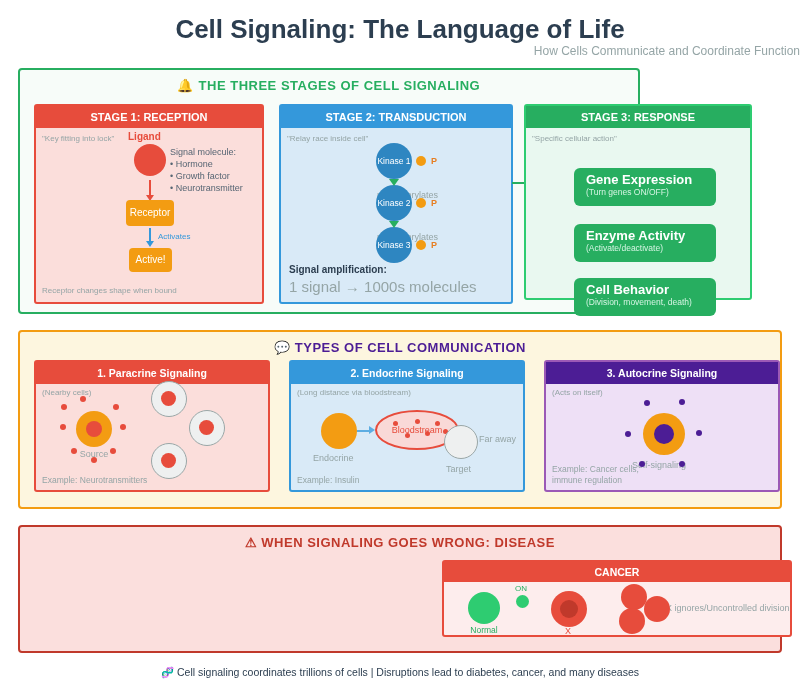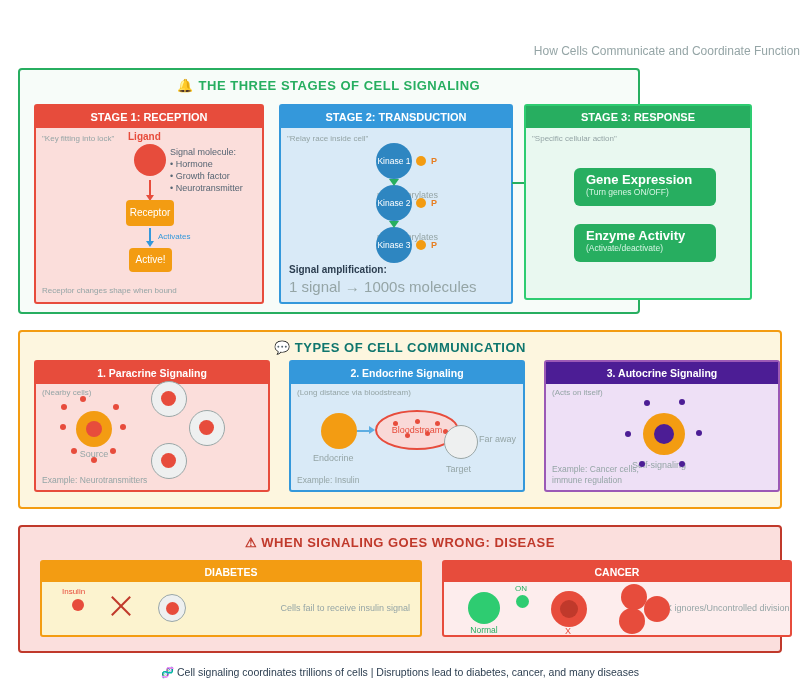--- a/index.html
+++ b/index.html
@@ -13,21 +13,21 @@
               font-size:12px; color:#95a5a6; }
 
   
   .sec { position:absolute; border-radius:4px; box-sizing:border-box; }
   .sec-stages { left:18px; top:68px; width:622px; height:246px; border:2px solid #27ae60; background:#f7fcf9; }
   .sec-types  { left:18px; top:330px; width:764px; height:179px; border:2px solid #f39c12; background:#fdf6df; }
   .sec-disease{ left:18px; top:525px; width:764px; height:128px; border:2px solid #c0392b; background:#fbdfdd; }
   .sec-title { position:absolute; top:8px; left:0; width:100%; text-align:center;
                font-size:13px; font-weight:bold; letter-spacing:.5px; }
   .sec-title.green { color:#27ae60; }
-  .sec-title.orange { color:#0f766e; }
+  .sec-title.orange { color:#4c1d95; }
   .sec-title.darkred { color:#c0392b; }
 
   
   .panel { position:absolute; box-sizing:border-box; border-radius:3px; }
   .panel-hd { position:absolute; top:0; left:0; right:0; height:22px; line-height:22px;
               text-align:center; color:#ffffff; font-weight:bold; font-size:11px; }
   .panel-hd.sm { height:22px; font-size:10.5px; }
   .quote { position:absolute; font-size:8px; color:#95a5a6; }
   .gray-note { position:absolute; font-size:9px; color:#95a5a6; }
   .example { position:absolute; left:6px; font-size:8.5px; color:#95a5a6; }
@@ -82,20 +82,21 @@
 
   .footer { position:absolute; top:666px; left:0; width:100%; text-align:center;
             font-size:10.5px; color:#2c3e50; }
   .nw { white-space:nowrap; }
 </style>
 </head>
 <body>
 
 <div class="page">
 
+  <div class="title">Cell Signaling: The Language of Life</div>
   <div class="subtitle">How Cells Communicate and Coordinate Function</div>
 
   <div class="sec sec-stages">
     <div class="sec-title green">
       <span>🔔</span>
       <span>THE THREE STAGES OF CELL SIGNALING</span>
     </div>
 
     <div class="panel red-bd" style="left:14px;top:34px;width:230px;height:200px;">
       <div class="panel-hd bg-red">STAGE 1: RECEPTION</div>
@@ -148,20 +149,24 @@
       <div class="quote" style="left:6px;top:28px;">"Specific cellular action"</div>
 
       <div class="resp-box" style="top:118px;">
         <div class="resp-title">Enzyme Activity</div>
         <div class="resp-sub">(Activate/deactivate)</div>
       </div>
       <div class="resp-box" style="top:62px;">
         <div class="resp-title">Gene Expression</div>
         <div class="resp-sub">(Turn genes ON/OFF)</div>
       </div>
+      <div class="resp-box" style="top:172px;">
+        <div class="resp-title">Cell Behavior</div>
+        <div class="resp-sub">(Division, movement, death)</div>
+      </div>
     </div>
   </div>
 
   <div class="sec sec-types">
     <div class="sec-title orange">
       <span>💬</span>
       <span>TYPES OF CELL COMMUNICATION</span>
     </div>
 
     <div class="panel red-bd" style="left:14px;top:28px;width:236px;height:132px;">
@@ -241,33 +246,20 @@
       <div class="example" style="bottom:5px;margin-top:48px;">immune regulation</div>
     </div>
   </div>
 
   <div class="sec sec-disease">
     <div class="sec-title darkred">
       <span>⚠</span>
       <span>WHEN SIGNALING GOES WRONG: DISEASE</span>
     </div>
 
-    <div class="panel orange-bd" style="left:20px;top:33px;width:382px;height:77px;">
-      <div class="panel-hd sm bg-orange" style="height:20px;line-height:20px;">DIABETES</div>
-      <div style="position:absolute;left:20px;top:25px;font-size:8px;color:#e74c3c;">Insulin</div>
-      <div class="dot bg-red" style="left:30px;top:37px;width:12px;height:12px;"></div>
-      <div class="xmark" style="left:66px;top:31px;">
-          <div class="l1"></div>
-          <div class="l2"></div>
-        </div>
-      <div class="circ gray-cell" style="left:116px;top:32px;width:28px;height:28px;">
-        <div class="nucleus bg-red" style="left:7px;top:7px;width:13px;height:13px;"></div>
-      </div>
-      <div style="position:absolute;right:10px;top:41px;font-size:9px;color:#95a5a6;">Cells fail to receive insulin signal</div>
-    </div>
 
     <div class="panel pink-bd" style="left:422px;top:33px;width:350px;height:77px;">
       <div class="panel-hd sm bg-red" style="height:20px;line-height:20px;">CANCER</div>
 
       <div class="circ bg-green" style="left:24px;top:30px;width:32px;height:32px;"></div>
       <div style="position:absolute;left:18px;top:63px;width:44px;text-align:center;font-size:8.5px;color:#27ae60;">Normal</div>
 
       <div style="position:absolute;left:71px;top:22px;font-size:8px;color:#27ae60;">ON</div>
       <div class="dot bg-green" style="left:72px;top:33px;width:13px;height:13px;"></div>
 

